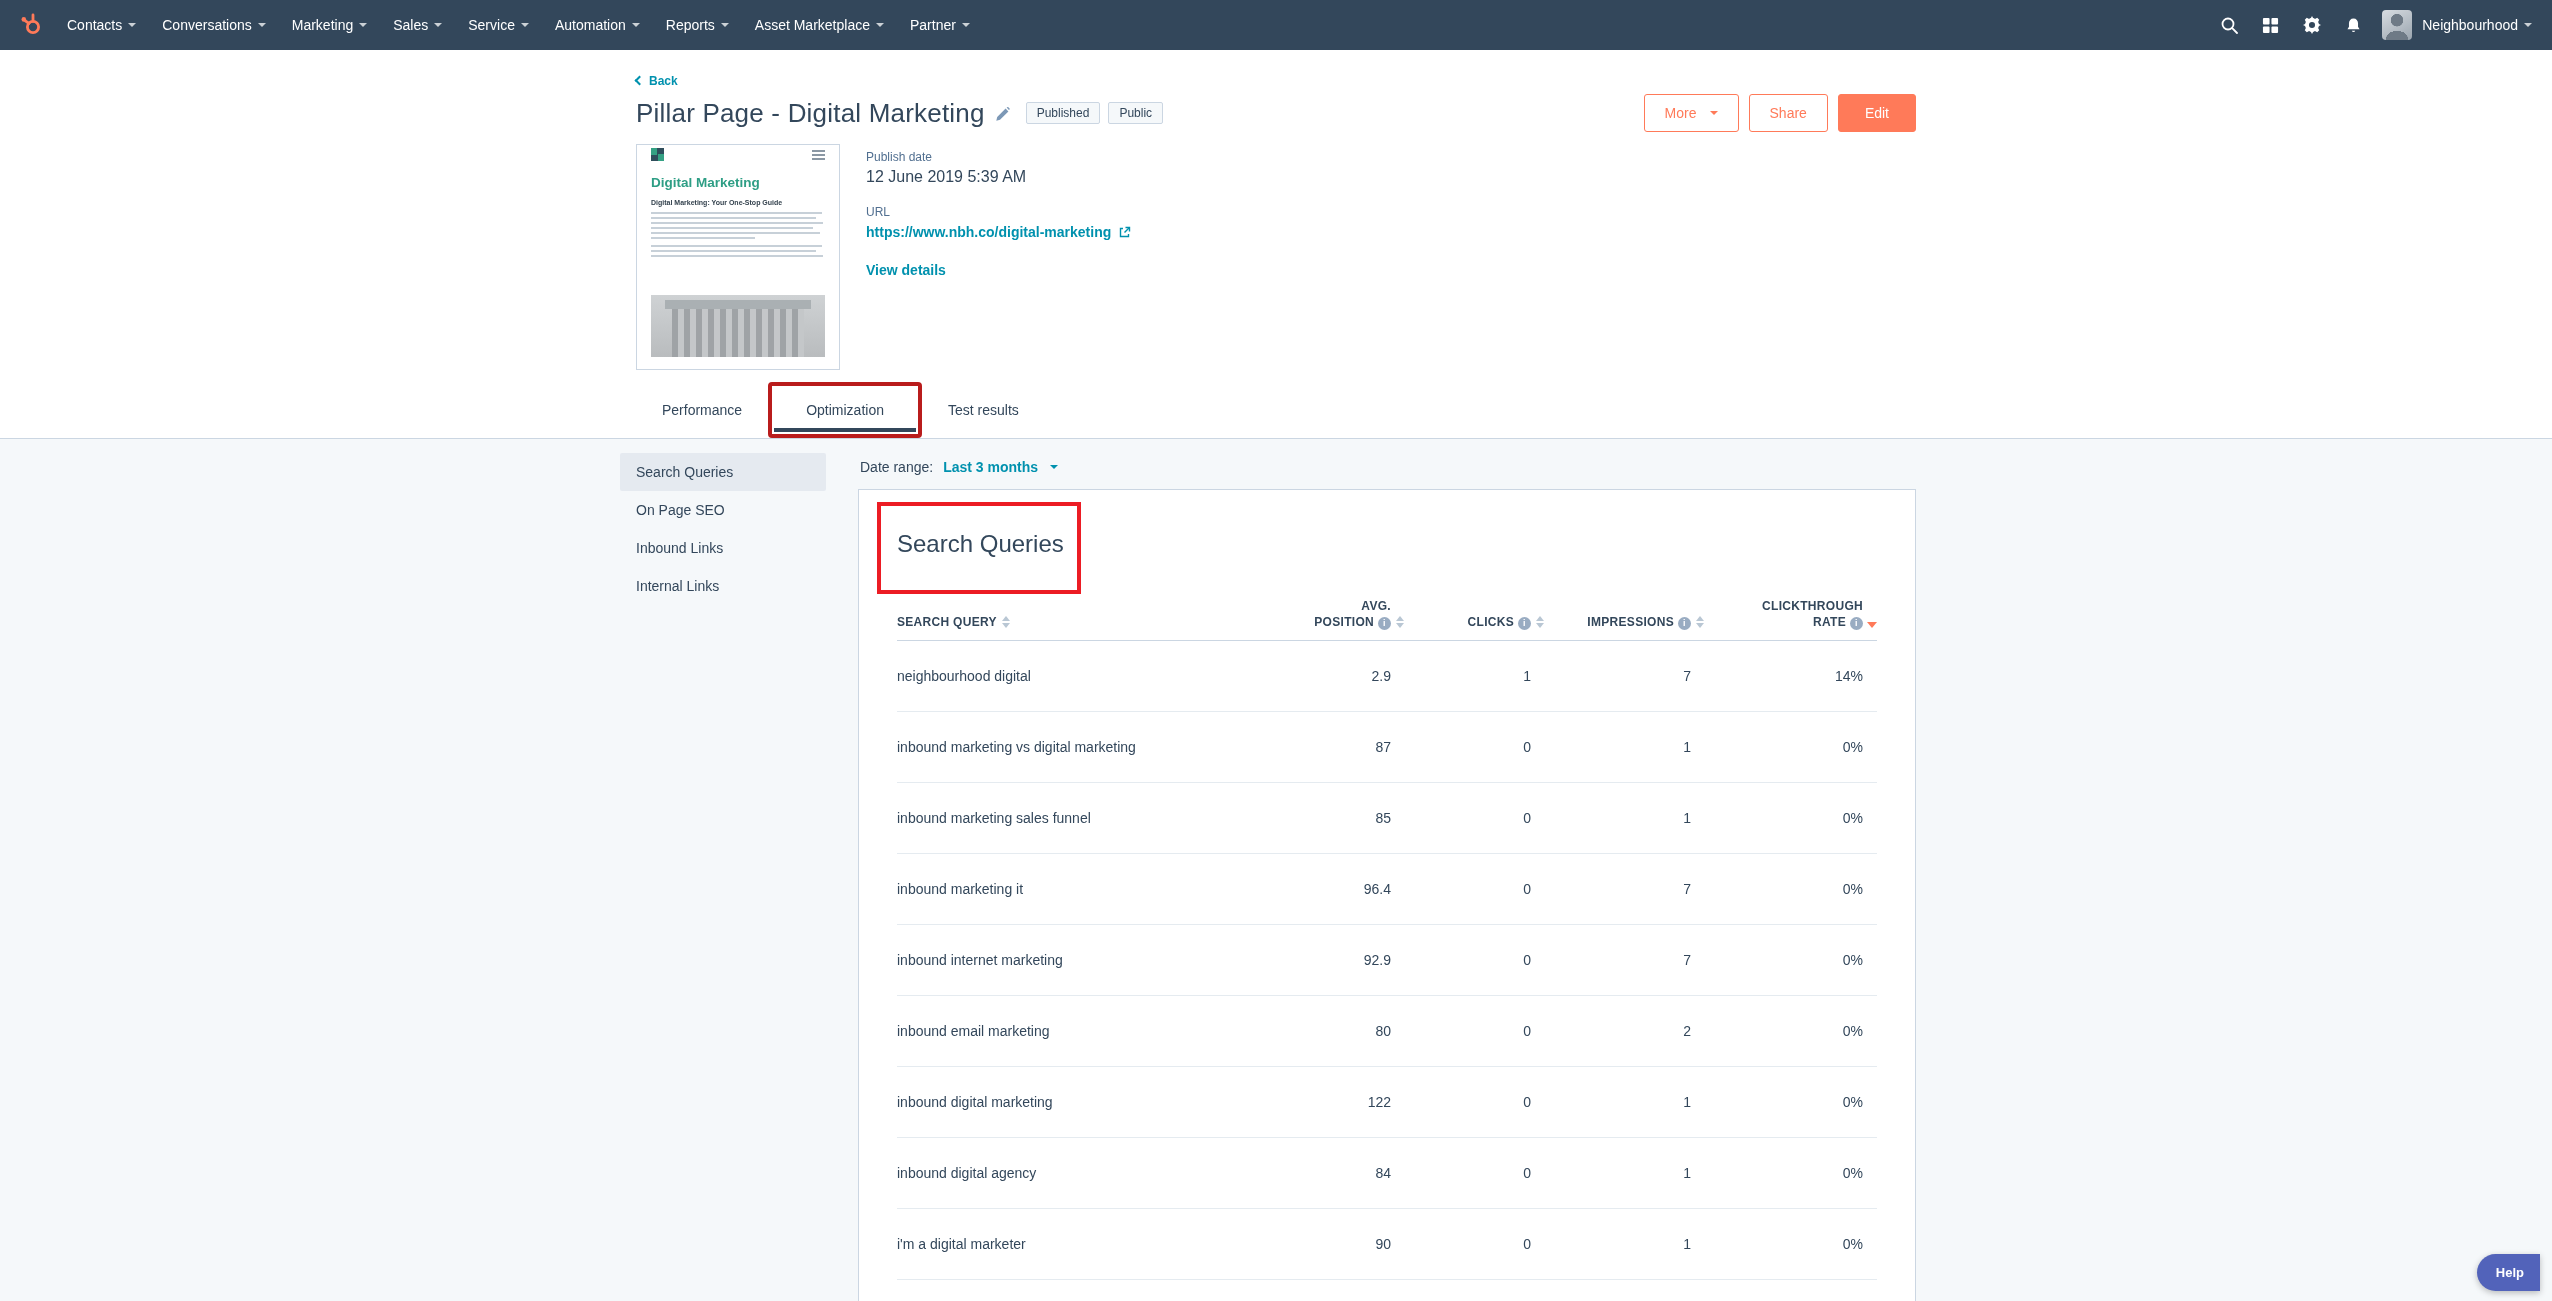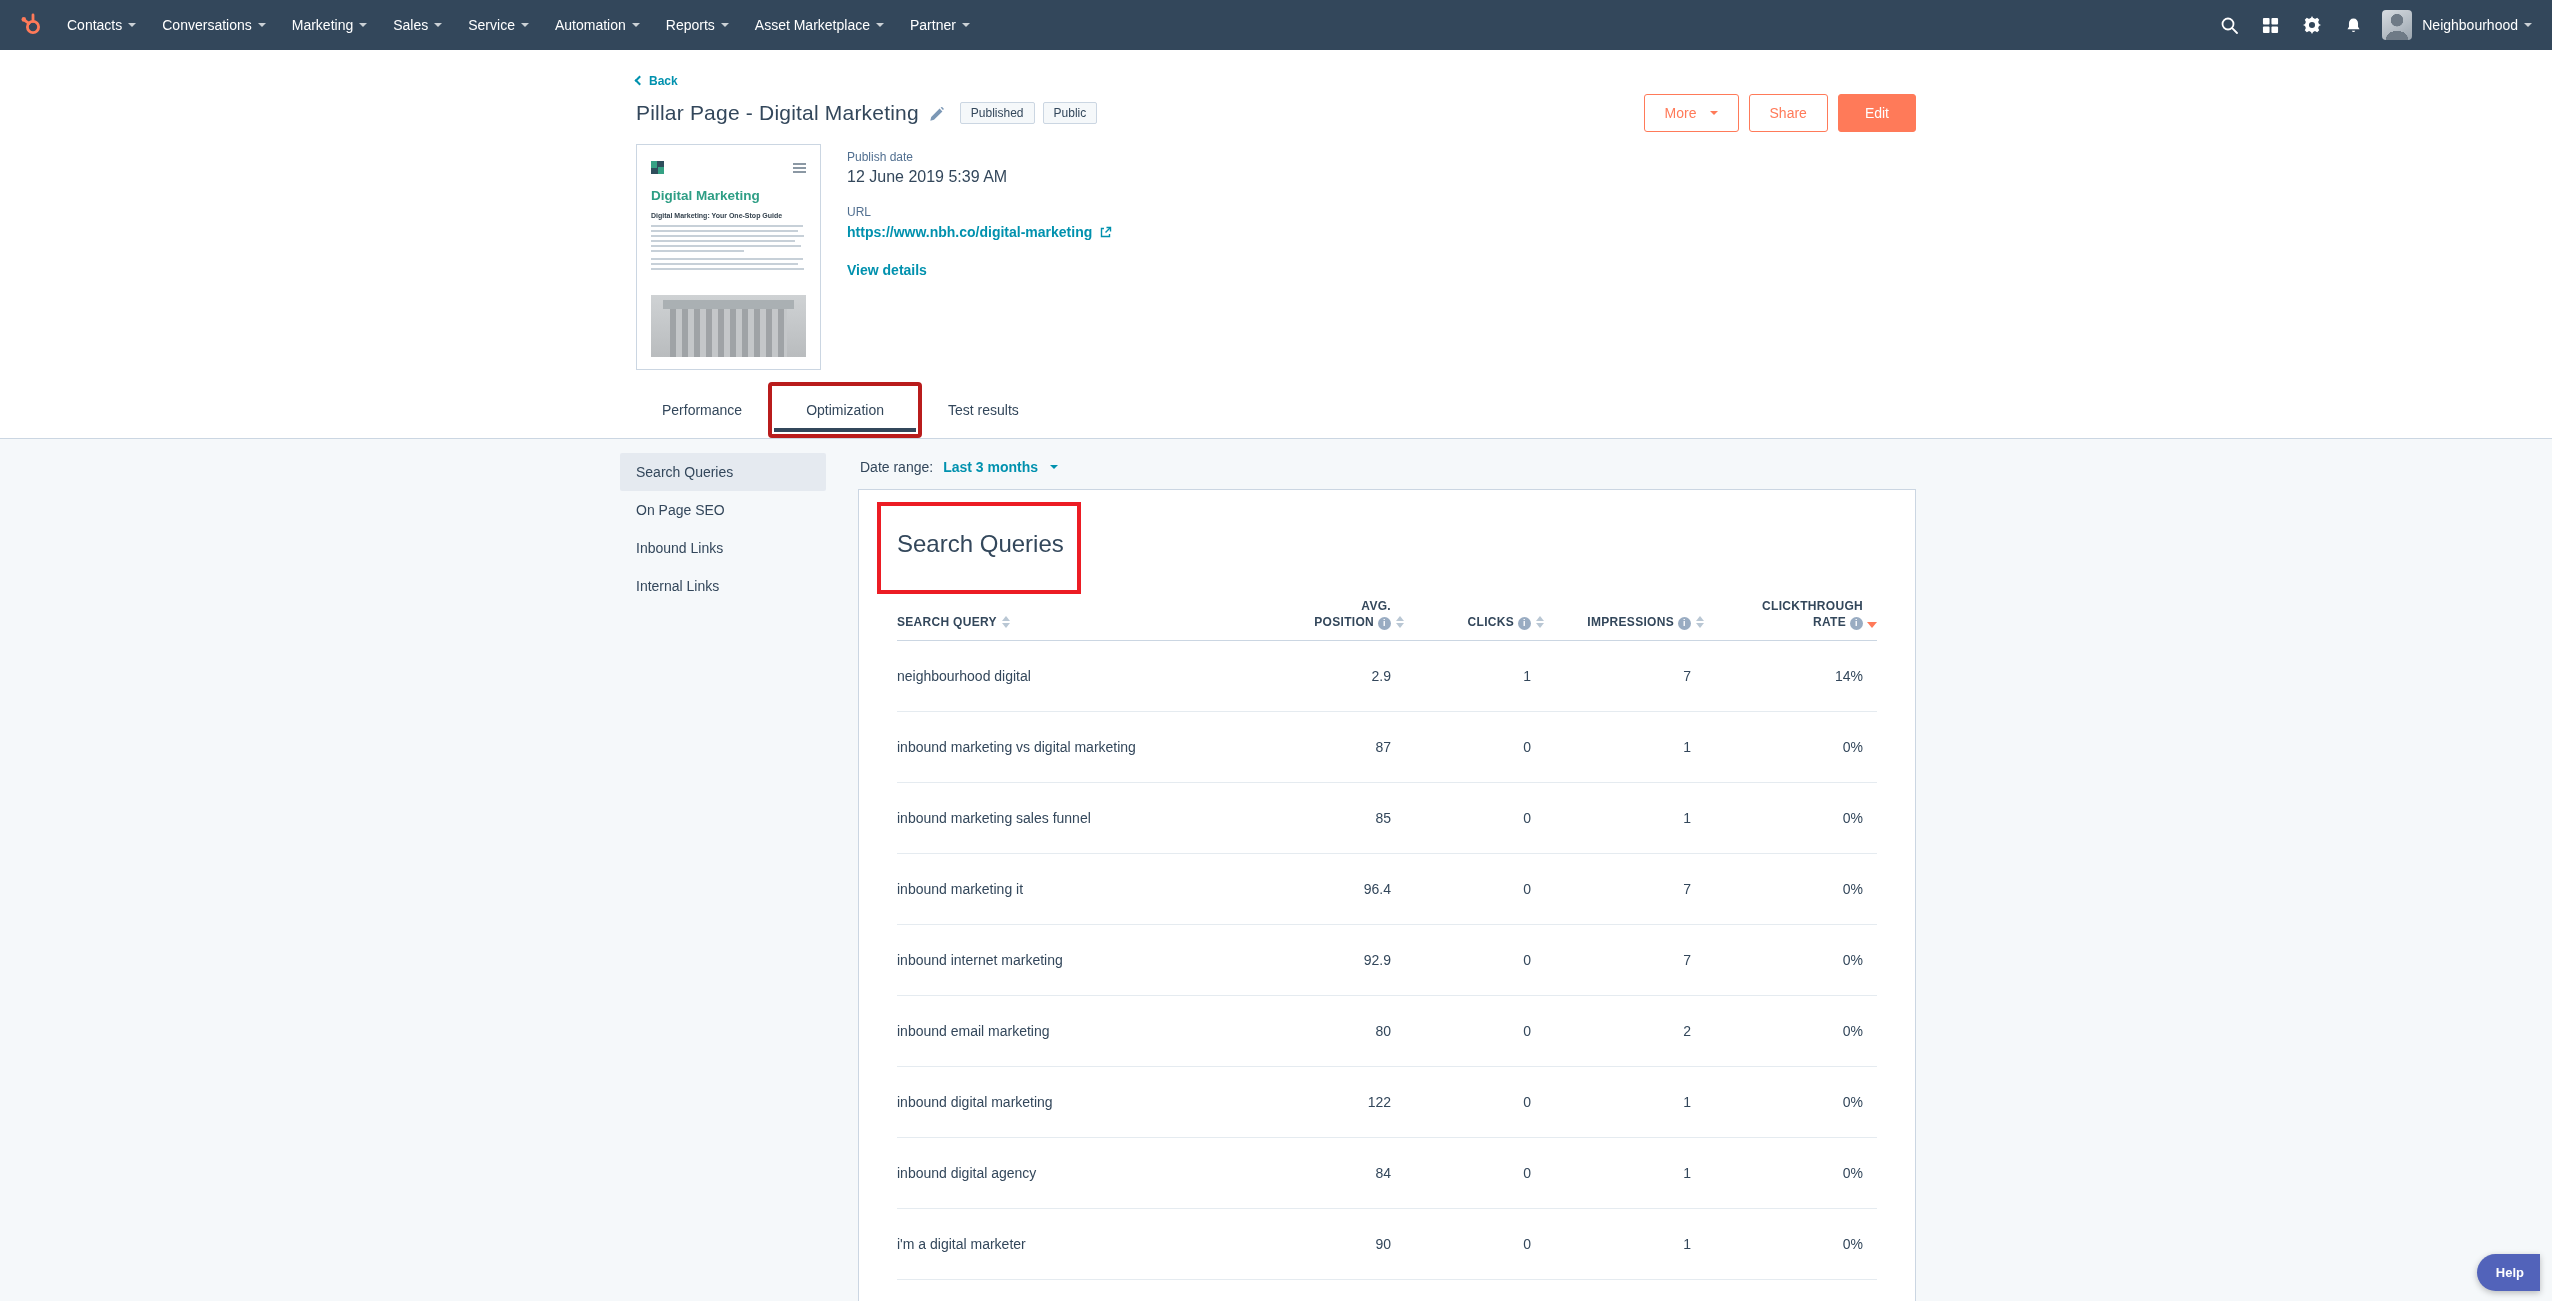--- a/index.html
+++ b/index.html
@@ -25,31 +25,31 @@
       radial-gradient(circle at 50% 34%, #6e7a86 0 6px, rgba(0,0,0,0) 6.5px),
       radial-gradient(ellipse 11px 8px at 50% 96%, #6e7a86 0 99%, rgba(0,0,0,0) 100%),
       linear-gradient(150deg,#d7dce1,#9aa5af); }
   .account { display:flex; align-items:center; color:#fff; font-size:14px; cursor:pointer; white-space:nowrap; }
 
   
   .page-header { padding-top:20px; background:#fff; }
   .back-link { display:inline-flex; align-items:center; color:#0091ae; font-size:12px; font-weight:700; text-decoration:none; cursor:pointer; }
   .chev { width:7px; height:7px; border-left:2px solid #0091ae; border-bottom:2px solid #0091ae; transform:rotate(45deg); margin-right:6px; display:inline-block; }
   .title-row { display:flex; align-items:center; margin-top:6px; }
-  h1 { font-size:21px; font-weight:400; margin:0; color:#33475b; letter-spacing:.2px; }
+  h1 { font-size:26px; font-weight:400; margin:0; color:#33475b; letter-spacing:.2px; }
   .pencil { margin:2px 8px 0 10px; cursor:pointer; display:flex; }
   .badge { font-size:12px; color:#33475b; background:#f5f8fa; border:1px solid #cbd6e2; border-radius:2px; padding:3px 10px; margin-left:8px; white-space:nowrap; }
   .actions { margin-left:auto; display:flex; gap:10px; align-items:center; }
   .btn { font-family:inherit; font-size:14px; font-weight:500; border-radius:3px; height:38px; padding:0 20px; cursor:pointer; display:inline-flex; align-items:center; gap:7px; }
   .btn.outline { background:#fff; border:1px solid #ff7a59; color:#ff7a59; }
   .btn.solid { background:#ff7a59; border:1px solid #ff7a59; color:#fff; padding:0 26px; }
   .caret-down.orange { border-top-color:#ff7a59; }
 
   .hero-row { display:flex; margin-top:12px; gap:26px; }
-  .thumb { width:185px; height:226px; border:1px solid #cbd6e2; background:#fff; padding:16px 14px; position:relative; cursor:pointer; flex:none; }
+  .thumb { width:204px; height:226px; border:1px solid #cbd6e2; background:#fff; padding:3px 14px; position:relative; cursor:pointer; flex:none; }
   .thumb-topbar { display:flex; justify-content:space-between; align-items:flex-start; }
   .t-logo { width:13px; height:13px; background:conic-gradient(from 0deg at 50% 50%, #2f4e5c 0 25%, #35a184 0 50%, #2f4e5c 0 75%, #35a184 0); }
   .t-menu { width:13px; display:flex; flex-direction:column; gap:2px; padding-top:2px; }
   .t-menu i { height:2px; background:#8b98a4; display:block; }
   .t-title { color:#2e9e85; font-weight:700; font-size:13.5px; margin-top:14px; }
   .t-sub { font-size:7px; font-weight:700; color:#34424e; margin-top:9px; }
   .t-lines { margin-top:6px; }
   .t-lines i { display:block; height:2px; background:#c7d0d8; margin-top:3px; }
   .t-lines i:nth-child(1){width:98%} .t-lines i:nth-child(2){width:95%}
   .t-lines i:nth-child(3){width:99%} .t-lines i:nth-child(4){width:93%}

